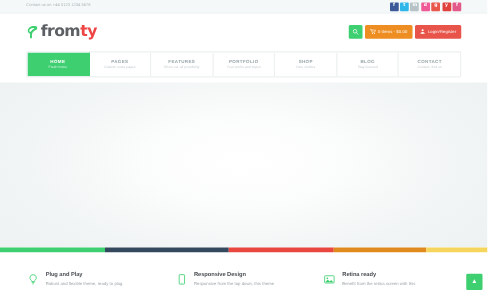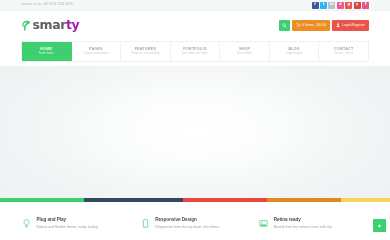--- a/index.html
+++ b/index.html
@@ -78,21 +78,21 @@
   }
   .logo-mark { width: 9px; height: 11px; display:block; }
   .logo-text {
     font-size: 12.5px;
     font-weight: bold;
     letter-spacing: -0.4px;
     line-height: 1;
     font-family: "DejaVu Sans", sans-serif;
   }
   .logo-text .dark { color: #5c5f63; }
-  .logo-text .green { color: #a21caf; }
+  .logo-text .green { color: #ef4444; }
 
   .header-actions {
     display: flex;
     align-items: center;
     gap: 2.5px;
   }
   .hbtn {
     height: 11px;
     border-radius: 1.2px;
     display: flex;
@@ -253,21 +253,21 @@
 
   <div class="header">
 
     <div class="logo-wrap">
       <span>
         <svg class="logo-mark" viewBox="0 0 18 22" xmlns="http://www.w3.org/2000/svg">
           <path d="M16.5 2.2C12.6 1.2 8.3 1.6 5.4 3.6 2.4 5.7 1.6 9.4 3.4 11.9c1.1 1.6 3 2.3 4.8 2.2l-.2-2.6c-1 .1-2-.3-2.6-1.1-.9-1.3-.5-3.1 1-4.2 1.6-1.1 4.2-1.5 6.8-1.1-2.4 1.3-4.4 3-5.7 5C6.2 12.1 5.7 14.4 6 17v4h3.1v-4c-.2-2 .2-3.7 1.3-5.3 1.5-2.1 3.9-3.7 6.4-4.6l.9-.3-.3-4.4-.9-.2z" fill="#3ecf71"></path>
         </svg>
       </span>
       <span class="logo-text">
-        <span class="dark">smar</span><span class="green">ty</span>
+        <span class="dark">from</span><span class="green">ty</span>
       </span>
     </div>
 
     <div class="header-actions">
 
       <div class="hbtn hbtn-search">
         <span>
           <svg width="5" height="5" viewBox="0 0 16 16" xmlns="http://www.w3.org/2000/svg">
             <circle cx="6.5" cy="6.5" r="4.6" fill="none" stroke="#ffffff" stroke-width="1.8"></circle>
             <line x1="10" y1="10" x2="14.5" y2="14.5" stroke="#ffffff" stroke-width="1.8" stroke-linecap="round"></line>

